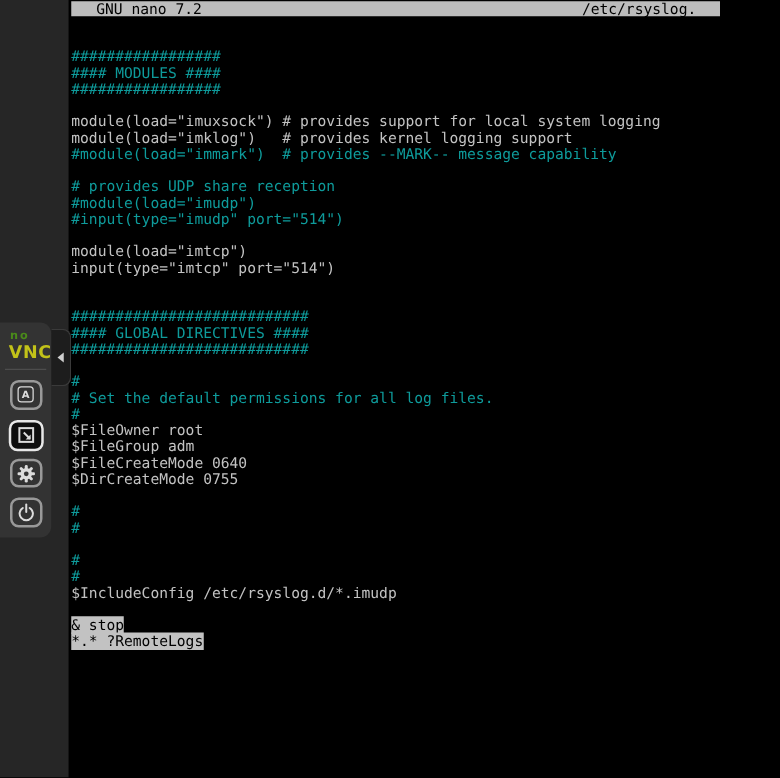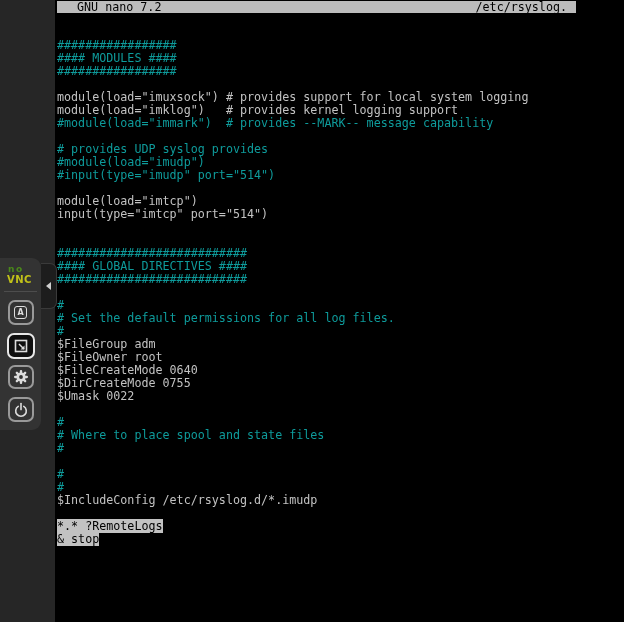--- a/index.html
+++ b/index.html
@@ -14,35 +14,35 @@
   html,body { width:624px; height:622px; overflow:hidden; background:#000; }
   .screen { position:relative; width:576px; height:622px; background:var(--terminal-bg);
             font-family:"DejaVu Sans Mono", monospace; }
   .strip { position:absolute; left:0; top:0; width:55px; height:622px; background:var(--strip-bg); }
   .terminal { position:absolute; left:55px; top:0; right:0; bottom:0; background:var(--terminal-bg);
               font-size:11.7px; line-height:13px; padding-top:1px; }
   .titlebar { height:12px; margin-left:2px; background:var(--titlebar-bg); color:var(--titlebar-fg);
               display:flex; justify-content:space-between; align-items:center;
               font-size:11.7px; white-space:pre; }
   .titlebar .tl { padding-left:20px; }
-  .titlebar .tr { padding-right:9px; }
+  .titlebar .tr { padding-right:19px; }
   .content { padding-left:2px; }
   .line { height:13px; white-space:pre; color:var(--fg); }
   .line.comment { color:var(--teal); }
   .line.code { color:var(--fg); }
   .line.selected .sel { background:var(--selection-bg); color:var(--selection-fg); }
 
   
   .vnc-panel { position:absolute; left:0; top:237px; width:41px; height:172px;
                background:var(--panel-bg); border-radius:0 9px 9px 0;
                display:flex; flex-direction:column; align-items:center; z-index:3;margin-top:21px; }
   .logo { align-self:flex-start; padding:7px 0 0 7px; font-family:"DejaVu Sans", sans-serif;
           font-weight:bold; line-height:1; }
   .logo-no  { color:var(--logo-green);  font-size:9px;  letter-spacing:1.5px; padding-left:1px; }
-  .logo-vnc { color:var(--logo-yellow); font-size:10px; letter-spacing:0.5px; margin-top:1px; }
+  .logo-vnc { color:var(--logo-yellow); font-size:14px; letter-spacing:0.5px; margin-top:1px; }
   .sep { width:33px; border-top:1px solid #4d4d4d; margin:6px 0 8px 0; }
   .vnc-btn { width:26px; height:26px; background:var(--panel-bg);
              border:2px solid var(--button-border); border-radius:7px;
              display:flex; align-items:center; justify-content:center;
              margin-bottom:8px; padding:0; cursor:pointer; }
   .vnc-btn.active { width:28px; height:28px; background:var(--active-bg);
                     border-color:#e8e8e8; margin-bottom:6px; }
   .keycap { width:13px; height:13px; border:1.5px solid var(--icon); border-radius:3px;
             color:var(--icon); font-family:"DejaVu Sans", sans-serif; font-size:8px; font-weight:bold;
             display:flex; align-items:center; justify-content:center; }
@@ -68,51 +68,49 @@
         <div class="line blank">&nbsp;</div>
         <div class="line blank">&nbsp;</div>
         <div class="line comment">#################</div>
         <div class="line comment">#### MODULES ####</div>
         <div class="line comment">#################</div>
         <div class="line blank">&nbsp;</div>
         <div class="line code">module(load="imuxsock") # provides support for local system logging</div>
         <div class="line code">module(load="imklog")   # provides kernel logging support</div>
         <div class="line comment">#module(load="immark")  # provides --MARK-- message capability</div>
         <div class="line blank">&nbsp;</div>
-        <div class="line comment"># provides UDP syslog provides</div>
+        <div class="line comment"># provides UDP share reception</div>
         <div class="line comment">#module(load="imudp")</div>
         <div class="line comment">#input(type="imudp" port="514")</div>
         <div class="line blank">&nbsp;</div>
         <div class="line code">module(load="imtcp")</div>
         <div class="line code">input(type="imtcp" port="514")</div>
         <div class="line blank">&nbsp;</div>
         <div class="line blank">&nbsp;</div>
         <div class="line comment">###########################</div>
         <div class="line comment">#### GLOBAL DIRECTIVES ####</div>
         <div class="line comment">###########################</div>
         <div class="line blank">&nbsp;</div>
         <div class="line comment">#</div>
         <div class="line comment"># Set the default permissions for all log files.</div>
         <div class="line comment">#</div>
+        <div class="line code">$FileOwner root</div>
         <div class="line code">$FileGroup adm</div>
-        <div class="line code">$FileOwner root</div>
         <div class="line code">$FileCreateMode 0640</div>
         <div class="line code">$DirCreateMode 0755</div>
-        <div class="line code">$Umask 0022</div>
         <div class="line blank">&nbsp;</div>
         <div class="line comment">#</div>
-        <div class="line comment"># Where to place spool and state files</div>
         <div class="line comment">#</div>
         <div class="line blank">&nbsp;</div>
         <div class="line comment">#</div>
         <div class="line comment">#</div>
         <div class="line code">$IncludeConfig /etc/rsyslog.d/*.imudp</div>
         <div class="line blank">&nbsp;</div>
+        <div class="line selected"><span class="sel">&amp; stop</span></div>
         <div class="line selected"><span class="sel">*.* ?RemoteLogs</span></div>
-        <div class="line selected"><span class="sel">&amp; stop</span></div>
       </div>
   </div>
 
   <div class="vnc-panel">
     <div class="logo">
       <div class="logo-no">no</div>
       <div class="logo-vnc">VNC</div>
     </div>
     <div class="sep"></div>
 

